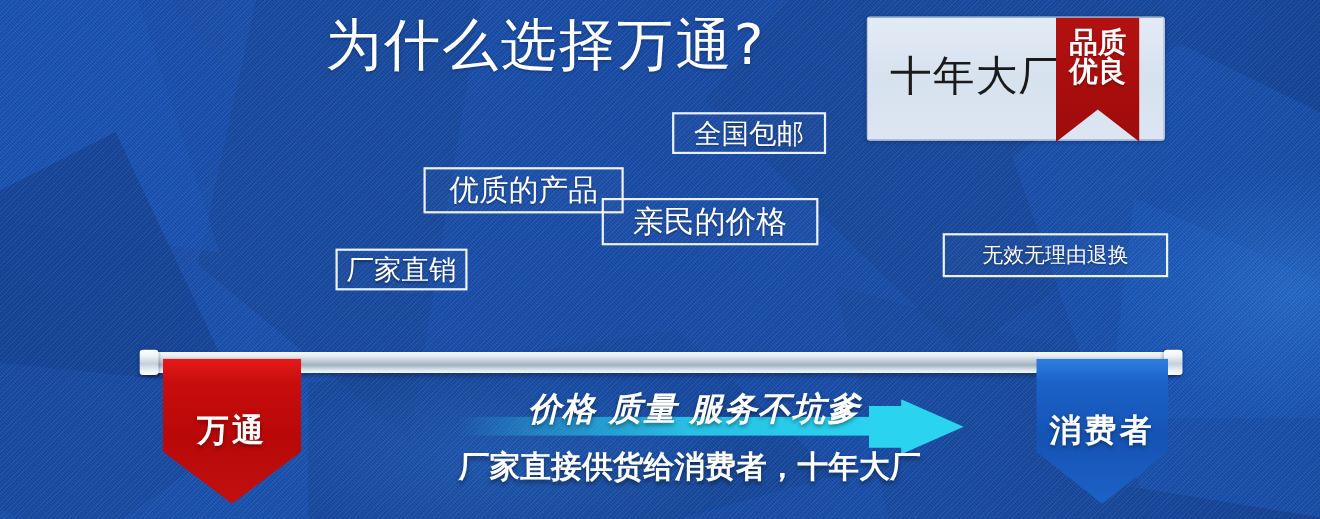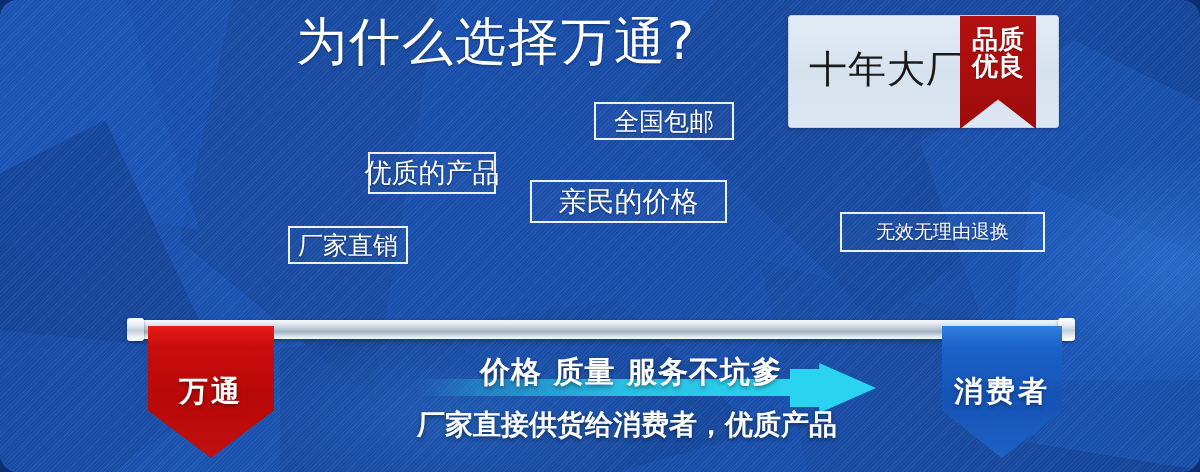--- a/index.html
+++ b/index.html
@@ -11,21 +11,20 @@
     overflow:hidden;
   }
 
   #banner {
     position:relative;
     width:1200px;
     height:472px;
     overflow:hidden;
     background:
       linear-gradient(100deg,#1a4fae 0%,#1d58bd 22%,#1a51b2 48%,#1b55b8 70%,#16479f 100%);
-    border-radius: 18px;
   }
 
   
   .poly { position:absolute; }
   .p1 { top:-40px; left:-60px; width:300px; height:330px;
         background:#1b55bb;
         clip-path:polygon(0% 0%,62% 0%,100% 46%,46% 100%,0% 72%); }
   .p2 { top:-20px; left:180px; width:260px; height:420px;
         background:#1a50ad;
         clip-path:polygon(22% 0%,100% 0%,74% 100%,0% 62%); }
@@ -93,23 +92,24 @@
   
   .fbox {
     position:absolute;
     border:2px solid rgba(255,255,255,.92);
     color:#ffffff;
     font-family:Liberation Mono, monospace;
     display:flex; align-items:center; justify-content:center;
     white-space:nowrap;
     text-shadow:0 1px 2px rgba(0,0,0,.4);
     background:rgba(255,255,255,.02);
+    margin-left:17px;
   }
   #fb-shipping { left:594px; top:102px; width:140px; height:38px; font-size:25px; }
-  #fb-product  { left:368px; top:152px; width:128px; height:42px; font-size:27px; }
+  #fb-product  { left:368px; top:152px; width:182px; height:42px; font-size:27px; }
   #fb-price    { left:530px; top:180px; width:197px; height:43px; font-size:28px; }
   #fb-factory  { left:288px; top:226px; width:120px; height:38px; font-size:25px; }
   #fb-return   { left:840px; top:212px; width:205px; height:40px; font-size:19px; }
   #fb-service  { left:488px; top:246px; width:205px; height:48px; font-size:33px;
                  font-weight:bold; border-width:3px; letter-spacing:1px; }
 
   
   #badge {
     position:absolute; left:788px; top:15px; width:271px; height:113px;
     background:linear-gradient(180deg,#e3ebf5 0%,#d7e2ef 50%,#dde6f2 100%);
@@ -187,21 +187,21 @@
     clip-path:polygon(0 12%,34% 12%,34% 0,100% 50%,34% 100%,34% 88%,0 88%);
   }
 
   
   .slogan {
     position:absolute; color:#ffffff; white-space:nowrap;
     font-family:"DejaVu Sans","Liberation Sans",sans-serif;
     font-weight:bold;
     text-shadow:0 2px 4px rgba(0,0,0,.45);
   }
-  #slogan-top { left:480px; top:352px; font-size:30px; letter-spacing:1px; }
+  #slogan-top { left:480px; top:352px; font-size:30px; letter-spacing:1px;font-style:italic; }
   #slogan-bottom { left:417px; top:406px; font-size:28px; letter-spacing:0px; }
 </style>
 </head>
 <body>
 
 <div id="banner">
 
   <div class="poly p1"></div>
   <div class="poly p2"></div>
   <div class="poly p3"></div>
@@ -246,15 +246,15 @@
   </div>
 
   <div class="pennant" id="pennant-brand">
     <span class="ptext">万通</span>
   </div>
 
   <div id="arrow-shaft"></div>
   <div id="arrow-head"></div>
 
   <div class="slogan" id="slogan-top">价格 质量 服务不坑爹</div>
-  <div class="slogan" id="slogan-bottom">厂家直接供货给消费者，优质产品</div>
+  <div class="slogan" id="slogan-bottom">厂家直接供货给消费者，十年大厂</div>
 
 </div>
 
 </body></html>

